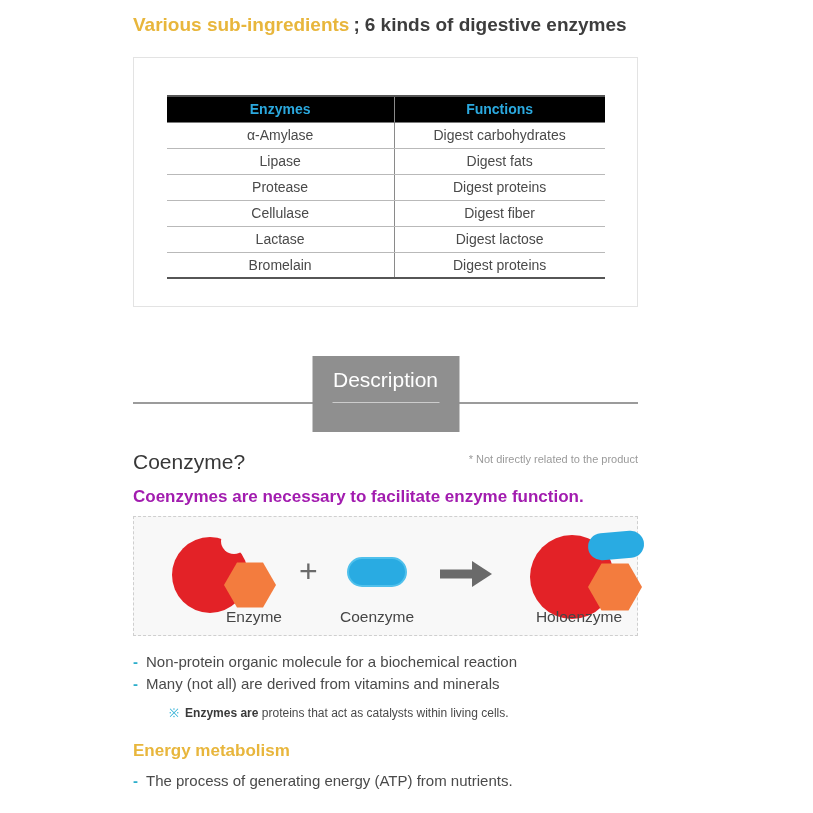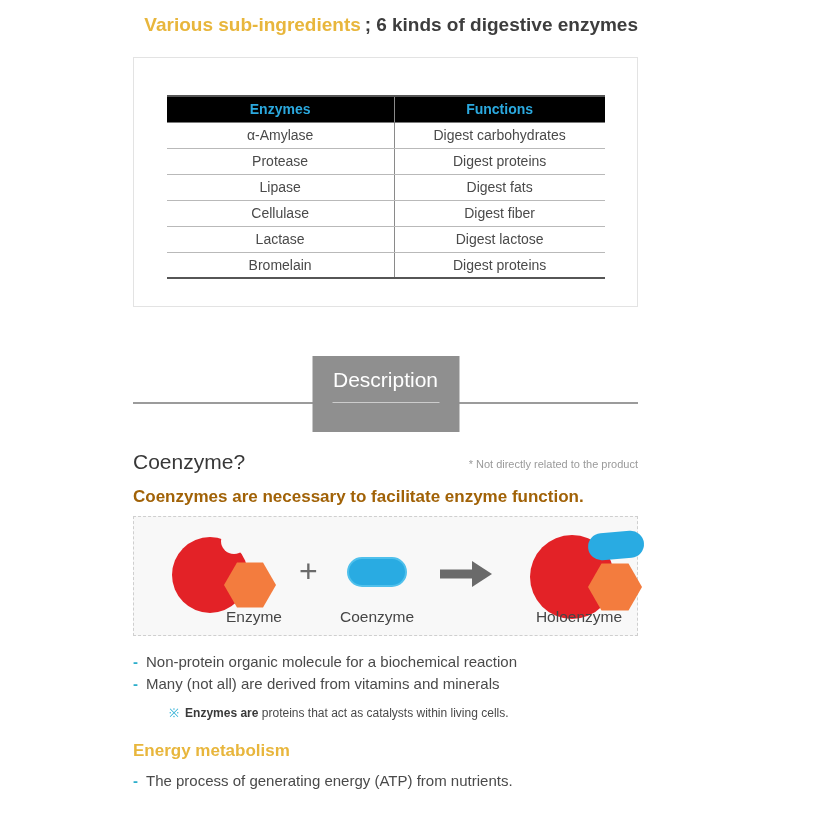--- a/index.html
+++ b/index.html
@@ -1,21 +1,21 @@
 <!DOCTYPE html>
 <html><head>
 <meta charset="utf-8">
 <style>
   * { margin:0; padding:0; box-sizing:border-box; }
   html,body { width:813px; height:813px; background:#ffffff; overflow:hidden;
               font-family:"Liberation Sans", sans-serif; }
   .content { position:absolute; left:133px; top:0; width:505px; }
 
   
-  .page-title { margin-top:14px; font-size:19px; font-weight:bold; color:#3d3d3d; white-space:nowrap;text-align:right; }
+  .page-title { margin-top:14px; font-size:19px; font-weight:bold; color:#3d3d3d; white-space:nowrap; }
   .page-title .accent { color:#e8b63c; }
   .page-title .sep { color:#3d3d3d; padding:0 5px 0 4px; }
 
   
   .enzyme-box { position:relative; margin-top:21px; height:250px; border:1px solid #e3e3e3; }
   .enzyme-box-title { position:absolute; top:-12px; left:50%; transform:translateX(-50%);
                       background:#fff; padding:0 14px; font-size:17.5px; color:#4c4c4c; white-space:nowrap; }
   table.enzyme-table { width:438px; margin:37px auto 0; border-collapse:collapse; table-layout:fixed; }
   .enzyme-table th { width:52%; height:26px; background:#000000; color:#2ba9df; font-weight:bold;
                      font-size:14px; border-top:2px solid #565656; border-bottom:1px solid #7a7a7a; }
@@ -27,24 +27,24 @@
 
   
   .desc-wrap { position:relative; margin-top:49px; height:58px; }
   .desc-line { position:absolute; top:46px; left:0; right:0; height:2px; background:#9b9b9b; }
   .desc-banner { position:absolute; left:50%; transform:translateX(-50%); top:0; width:147px; height:76px;
                  background:#8f8f8f; color:#ffffff; font-size:21px; text-align:center; line-height:48px; }
   .desc-banner::after { content:""; position:absolute; left:20px; right:20px; top:46px; height:1px;
                         background:rgba(255,255,255,0.55); }
 
   
-  .co-head-row { margin-top:36px; display:flex; justify-content:space-between; align-items:center; }
+  .co-head-row { margin-top:36px; display:flex; justify-content:space-between; align-items:flex-start; }
   .co-heading { font-size:21px; color:#383838; }
   .co-disclaimer { font-size:11px; color:#9a9a9a; margin-top:3px; }
-  .co-subtitle { margin-top:13px; font-size:17px; font-weight:bold; color:#a16207; }
+  .co-subtitle { margin-top:13px; font-size:17px; font-weight:bold; color:#a21caf; }
 
   .diagram { position:relative; margin-top:9px; height:120px; background:#f8f8f8;
              border:1px dashed #cfcfcf; }
   .shape { position:absolute; }
   .op-plus { position:absolute; left:165px; top:36px; font-size:32px; color:#6a6a6a; }
   .diag-label { position:absolute; bottom:9px; font-size:15.5px; color:#464646; text-align:center; }
   .lbl-enzyme { left:36px; width:112px;text-align:right; }
   .lbl-coenzyme { left:198px; width:90px; }
   .lbl-holoenzyme { left:370px; width:150px; }
 
@@ -75,26 +75,26 @@
           <th>Enzymes</th>
           <th>Functions</th>
         </tr>
       </thead>
       <tbody>
         <tr>
           <td>α-Amylase</td>
           <td>Digest carbohydrates</td>
         </tr>
         <tr>
+          <td>Lipase</td>
+          <td>Digest fats</td>
+        </tr>
+        <tr>
           <td>Protease</td>
           <td>Digest proteins</td>
-        </tr>
-        <tr>
-          <td>Lipase</td>
-          <td>Digest fats</td>
         </tr>
         <tr>
           <td>Cellulase</td>
           <td>Digest fiber</td>
         </tr>
         <tr>
           <td>Lactase</td>
           <td>Digest lactose</td>
         </tr>
         <tr>

